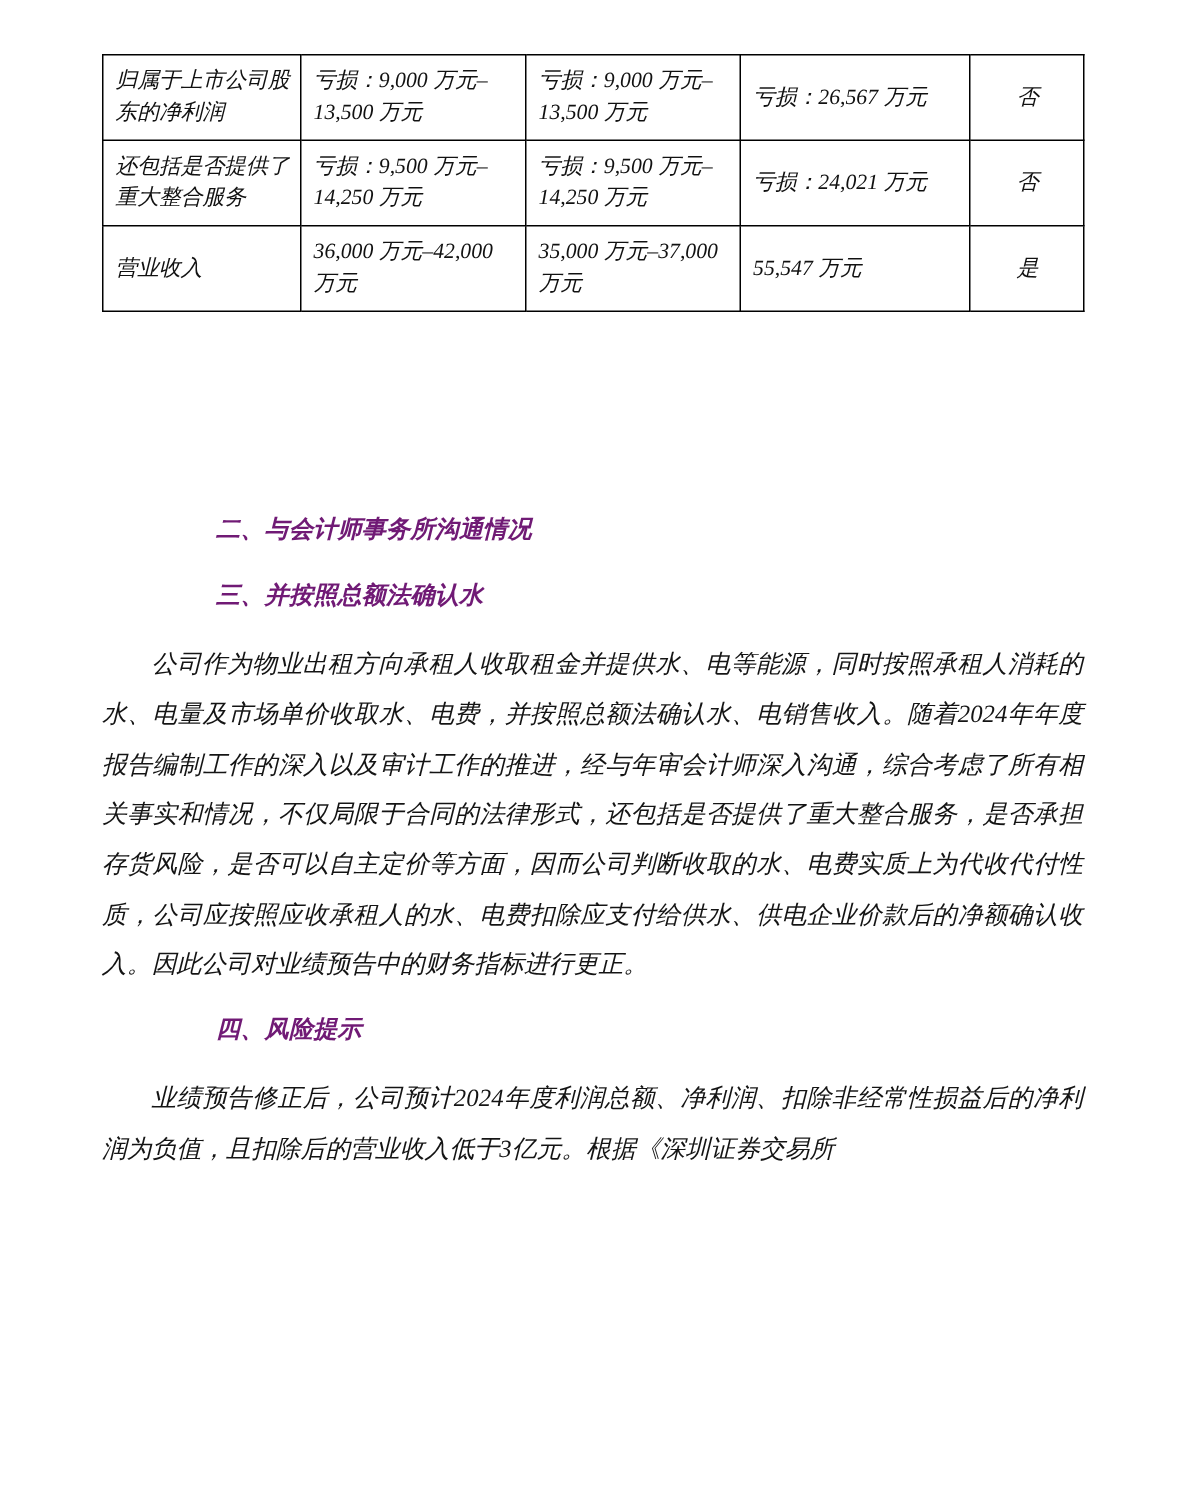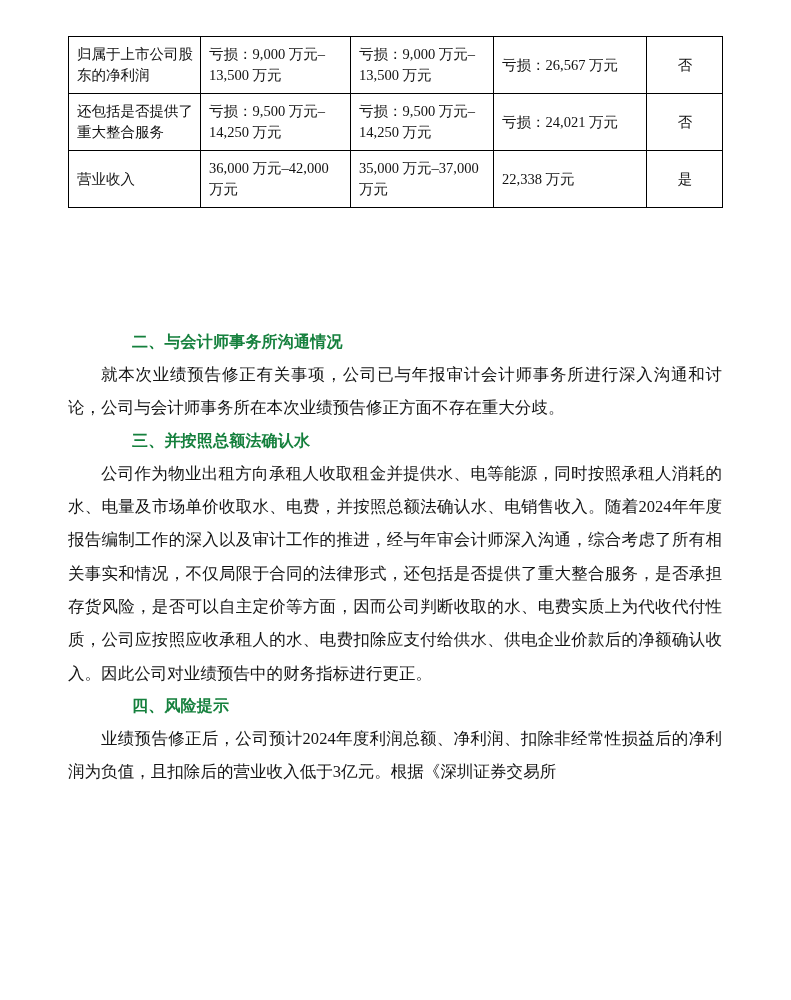--- a/index.html
+++ b/index.html
@@ -12,20 +12,21 @@
     background: #ffffff;
     font-family: "Liberation Serif", "DejaVu Serif", serif;
     color: #1a1a1a;
     overflow: hidden;
   }
   .page {
     position: relative;
     width: 791px;
     height: 808px;
     box-sizing: border-box;
+    font-style: italic;
   }
 
   
   .table-wrap {
     position: absolute;
     left: 68px;
     top: 36px;
     width: 654px;
   }
   table.fin {
@@ -56,25 +57,25 @@
   
   .body-area {
     position: absolute;
     left: 68px;
     top: 326px;
     width: 654px;
   }
   h2.sec {
     font-size: 16px;
     font-weight: bold;
-    margin: 0;
+    margin: 12px;
     padding: 0 0 0 64px;
     line-height: 2.0;
     letter-spacing: 0.2px;
-    color: #15803d;
+    color: #701a75;
   }
   p.para {
     font-size: 16.5px;
     margin: 0;
     padding: 0;
     line-height: 2.02;
     text-align: justify;
     text-justify: inter-ideograph;
     text-indent: 2em;
     color: #141414;
@@ -107,31 +108,30 @@
           <td class="label">还包括是否提供了重大整合服务</td>
           <td class="val">亏损：9,500 万元–14,250 万元</td>
           <td class="val">亏损：9,500 万元–14,250 万元</td>
           <td class="val">亏损：24,021 万元</td>
           <td class="yesno">否</td>
         </tr>
         <tr>
           <td class="label">营业收入</td>
           <td class="val">36,000 万元–42,000 万元</td>
           <td class="val">35,000 万元–37,000 万元</td>
-          <td class="val">22,338 万元</td>
+          <td class="val">55,547 万元</td>
           <td class="yesno">是</td>
         </tr>
       </tbody>
     </table>
   </div>
 
   <div class="body-area">
 
     <h2 class="sec">二、与会计师事务所沟通情况</h2>
-    <p class="para">就本次业绩预告修正有关事项，公司已与年报审计会计师事务所进行深入沟通和讨论，公司与会计师事务所在本次业绩预告修正方面不存在重大分歧。</p>
 
     <h2 class="sec">三、并按照总额法确认水</h2>
     <p class="para">公司作为物业出租方向承租人收取租金并提供水、电等能源，同时按照承租人消耗的水、电量及市场单价收取水、电费，并按照总额法确认水、电销售收入。随着2024年年度报告编制工作的深入以及审计工作的推进，经与年审会计师深入沟通，综合考虑了所有相关事实和情况，不仅局限于合同的法律形式，还包括是否提供了重大整合服务，是否承担存货风险，是否可以自主定价等方面，因而公司判断收取的水、电费实质上为代收代付性质，公司应按照应收承租人的水、电费扣除应支付给供水、供电企业价款后的净额确认收入。因此公司对业绩预告中的财务指标进行更正。</p>
 
     <h2 class="sec">四、风险提示</h2>
     <p class="para">业绩预告修正后，公司预计2024年度利润总额、净利润、扣除非经常性损益后的净利润为负值，且扣除后的营业收入低于3亿元。根据《深圳证券交易所</p>
 
   </div>
 
 </div>

